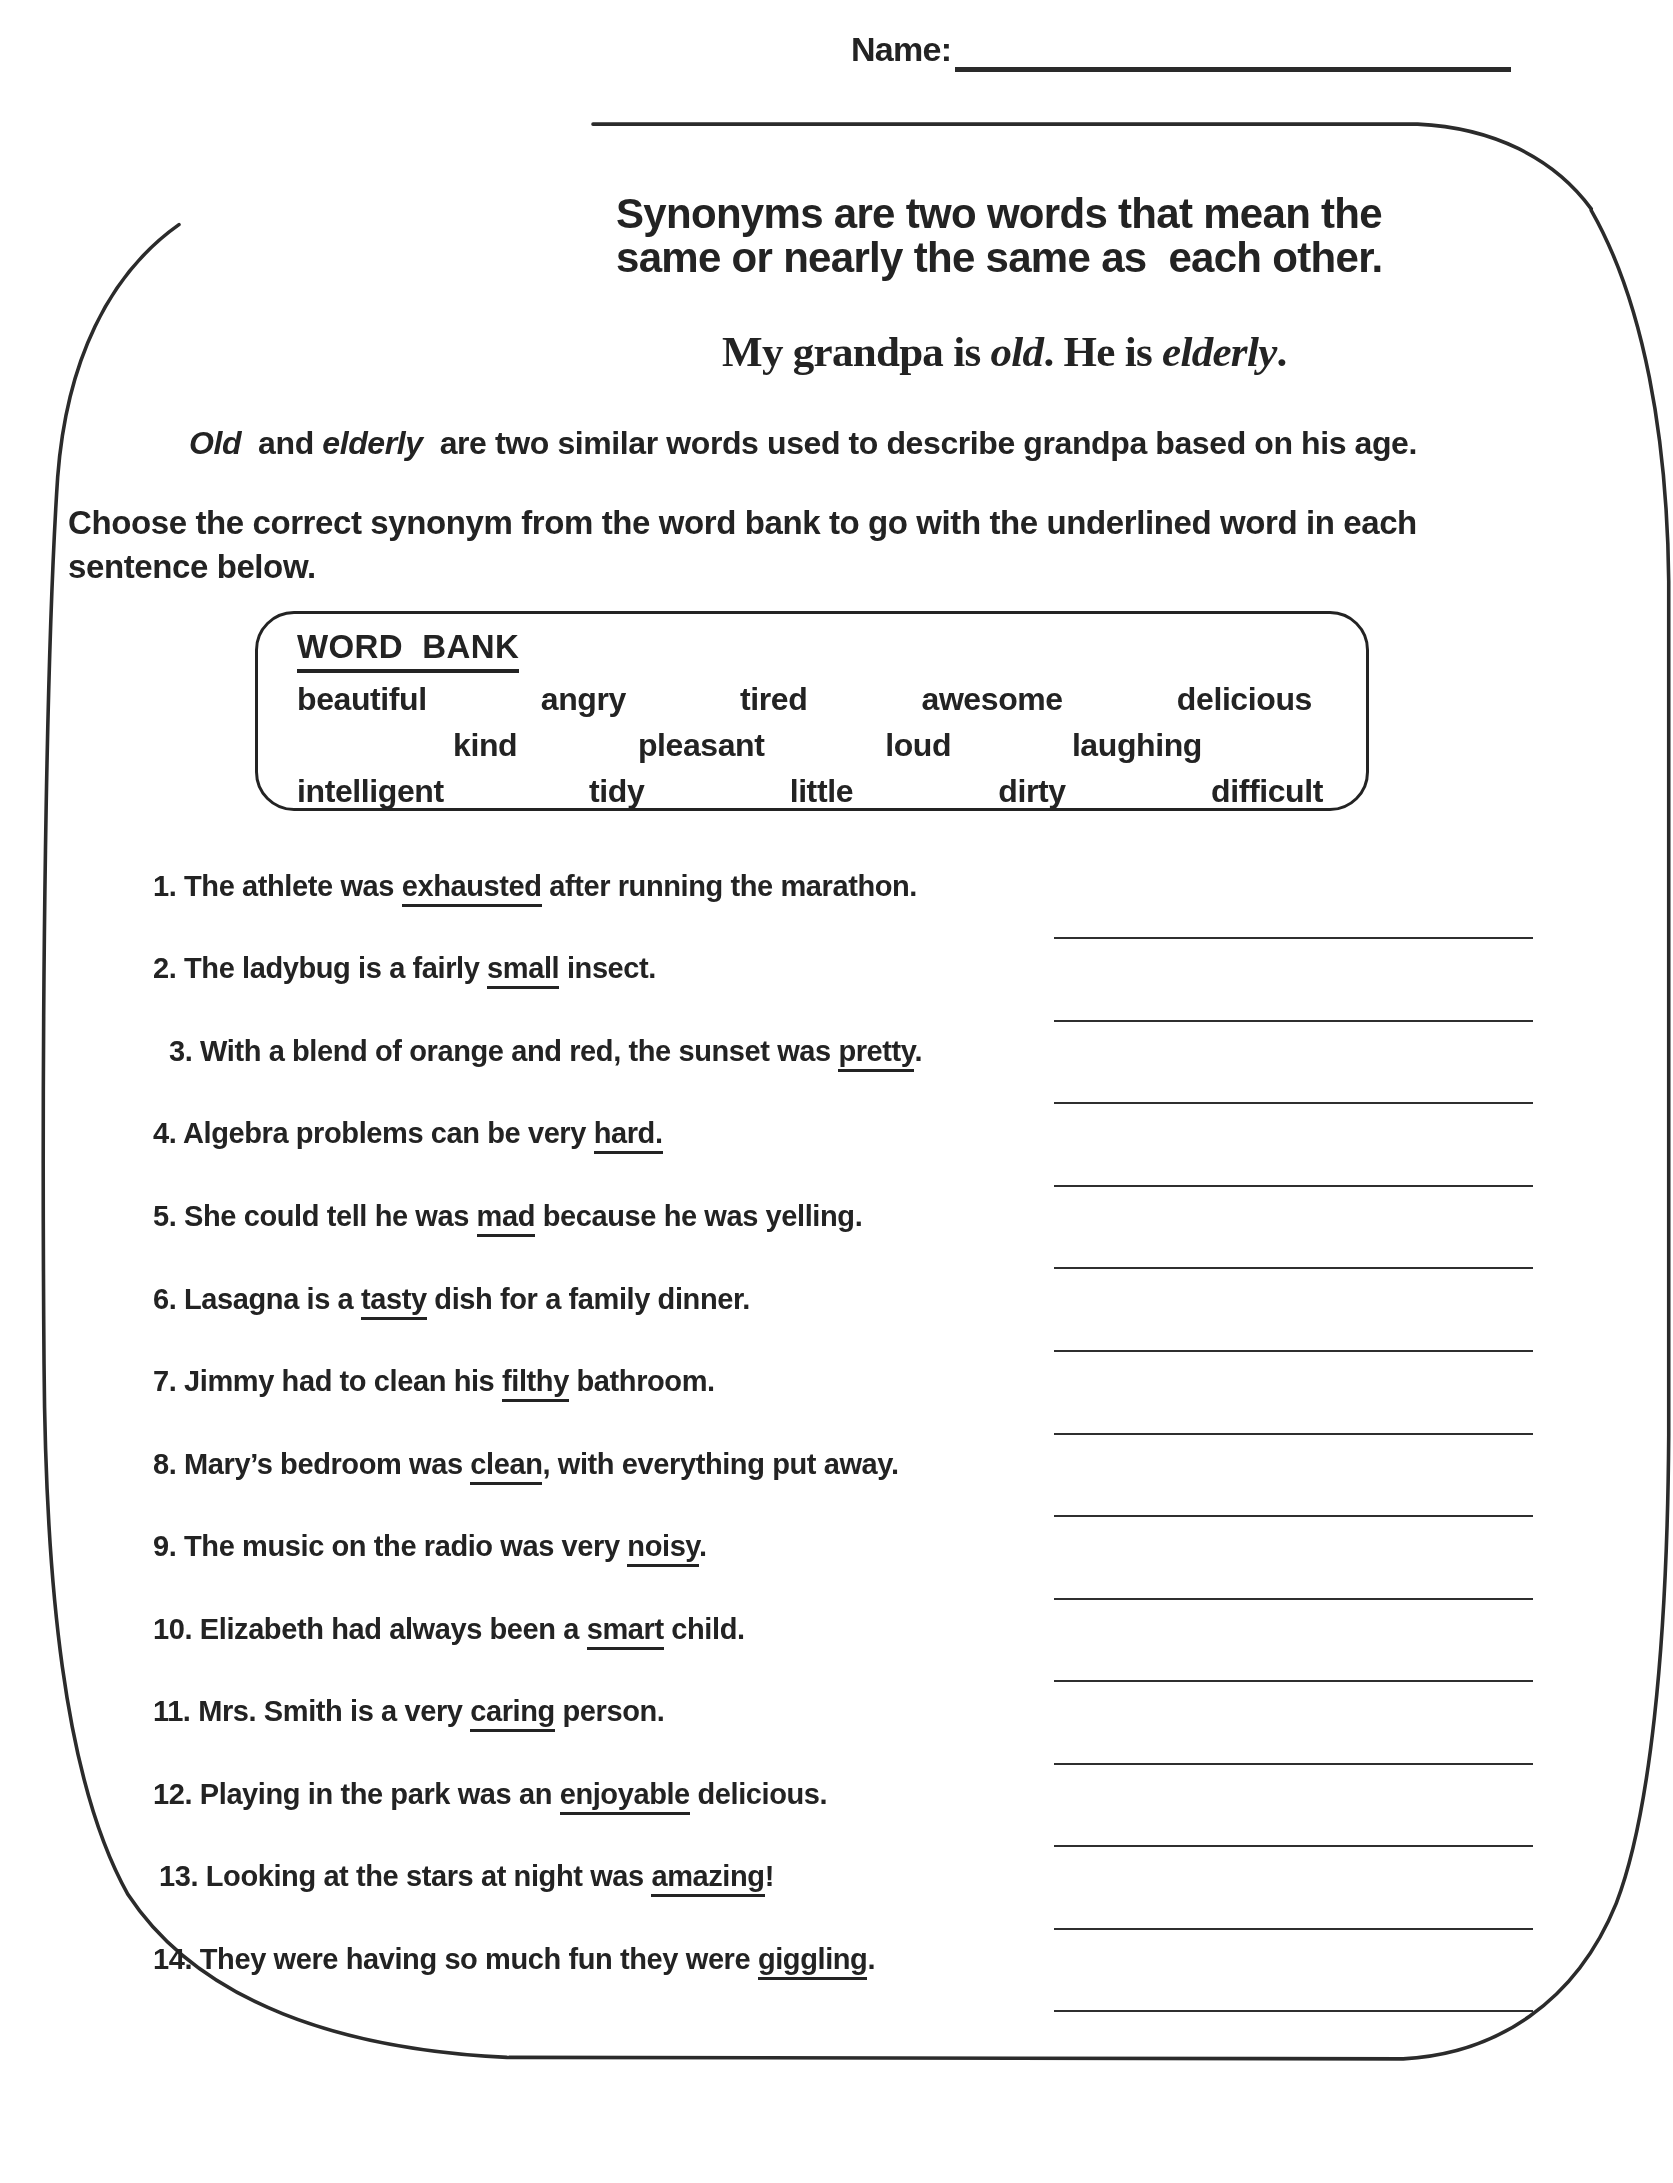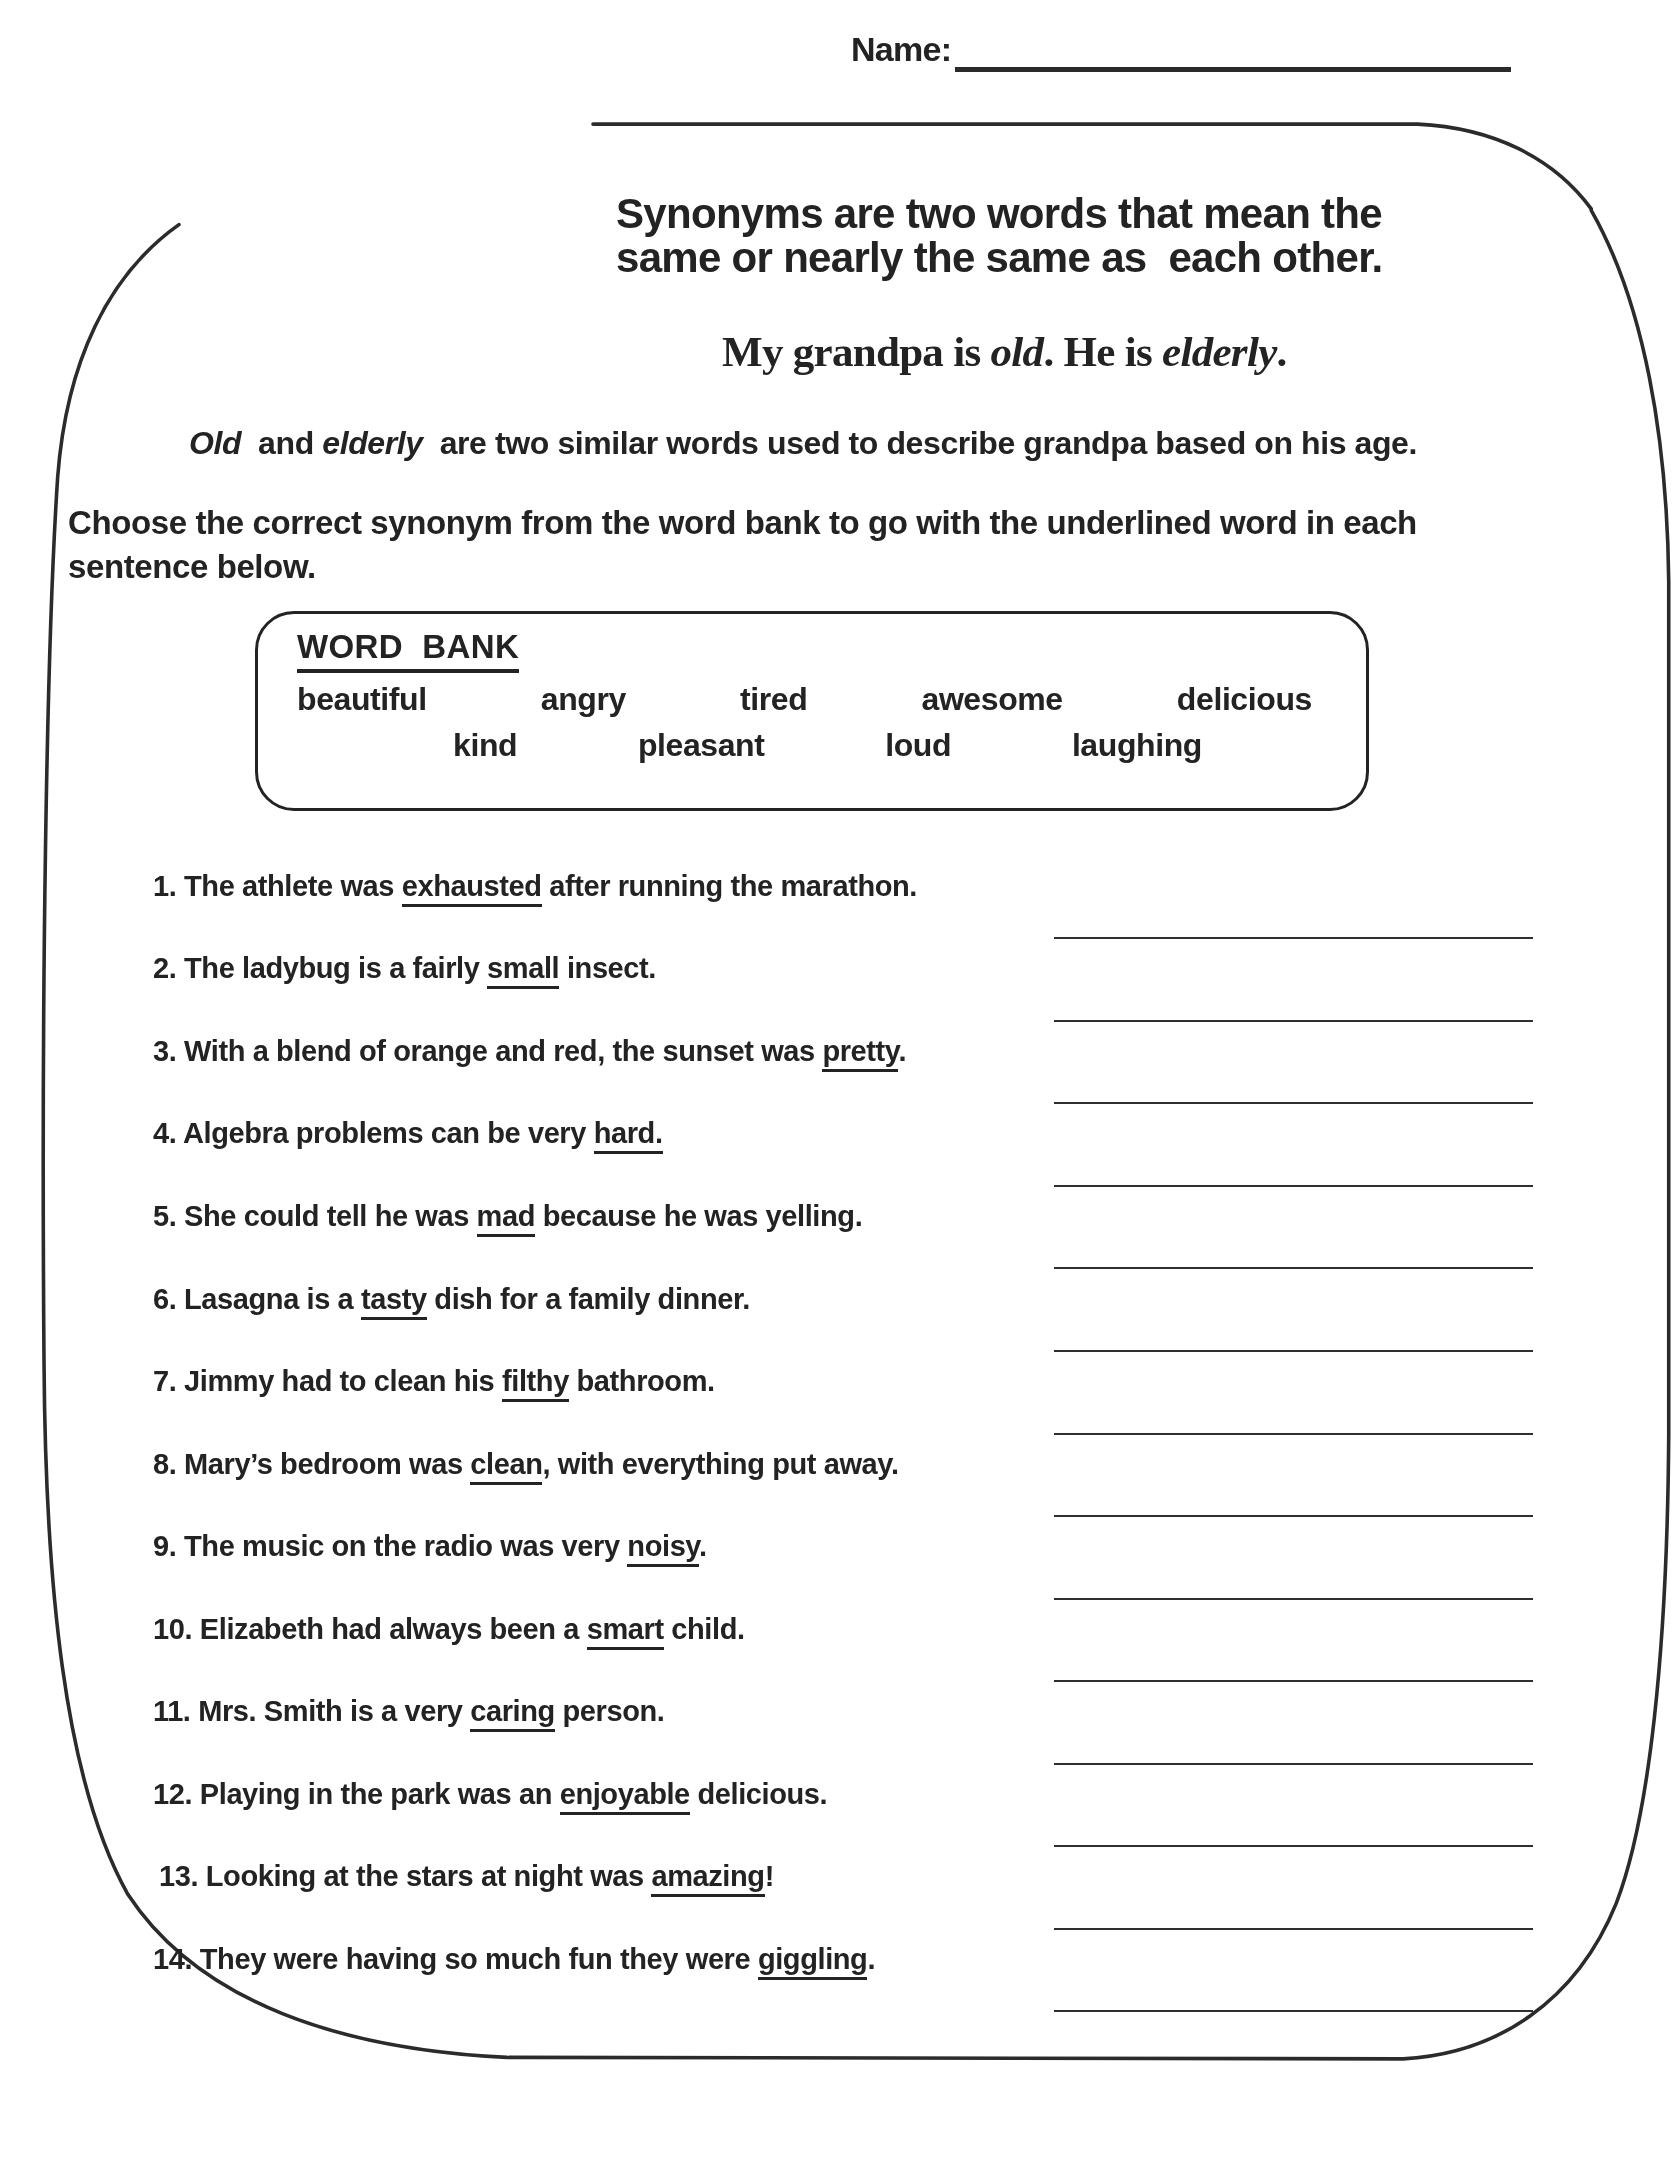--- a/index.html
+++ b/index.html
@@ -62,26 +62,33 @@
       <span>tired</span>
       <span>awesome</span>
       <span>delicious</span>
     </div>
   <div class="wb-row wb-row2">
       <span>kind</span>
       <span>pleasant</span>
       <span>loud</span>
       <span>laughing</span>
     </div>
+  <div class="wb-row wb-row3">
+      <span>intelligent</span>
+      <span>tidy</span>
+      <span>little</span>
+      <span>dirty</span>
+      <span>difficult</span>
+    </div>
 </div>
 
 <div id="questions">
     <div class="question" style="top: 870px;"><span>1. </span><span>The athlete was </span><span class="u">exhausted</span><span> after running the marathon.</span></div>
     <div class="question" style="top: 952px;"><span>2. </span><span>The ladybug is a fairly </span><span class="u">small</span><span> insect.</span></div>
-    <div class="question" style="top: 1035px;"><span>3. </span><span>With a blend of orange and red, the sunset was </span><span class="u">pretty</span><span>.</span></div>
+    <div class="question" style="top: 1035px; margin-left: 16px;"><span>3. </span><span>With a blend of orange and red, the sunset was </span><span class="u">pretty</span><span>.</span></div>
     <div class="question" style="top: 1117px;"><span>4. </span><span>Algebra problems can be very </span><span class="u">hard.</span></div>
     <div class="question" style="top: 1200px;"><span>5. </span><span>She could tell he was </span><span class="u">mad</span><span> because he was yelling.</span></div>
     <div class="question" style="top: 1283px;"><span>6. </span><span>Lasagna is a </span><span class="u">tasty</span><span> dish for a family dinner.</span></div>
     <div class="question" style="top: 1365px;"><span>7. </span><span>Jimmy had to clean his </span><span class="u">filthy</span><span> bathroom.</span></div>
     <div class="question" style="top: 1448px;"><span>8. </span><span>Mary’s bedroom was </span><span class="u">clean</span><span>, with everything put away.</span></div>
     <div class="question" style="top: 1530px;"><span>9. </span><span>The music on the radio was very </span><span class="u">noisy</span><span>.</span></div>
     <div class="question" style="top: 1613px;"><span>10. </span><span>Elizabeth had always been a </span><span class="u">smart</span><span> child.</span></div>
     <div class="question" style="top: 1695px;"><span>11. </span><span>Mrs. Smith is a very </span><span class="u">caring</span><span> person.</span></div>
     <div class="question" style="top: 1778px;"><span>12. </span><span>Playing in the park was an </span><span class="u">enjoyable</span><span> delicious.</span></div>
     <div class="question" style="top: 1860px; margin-left: 6px;"><span>13. </span><span>Looking at the stars at night was </span><span class="u">amazing</span><span>!</span></div>

